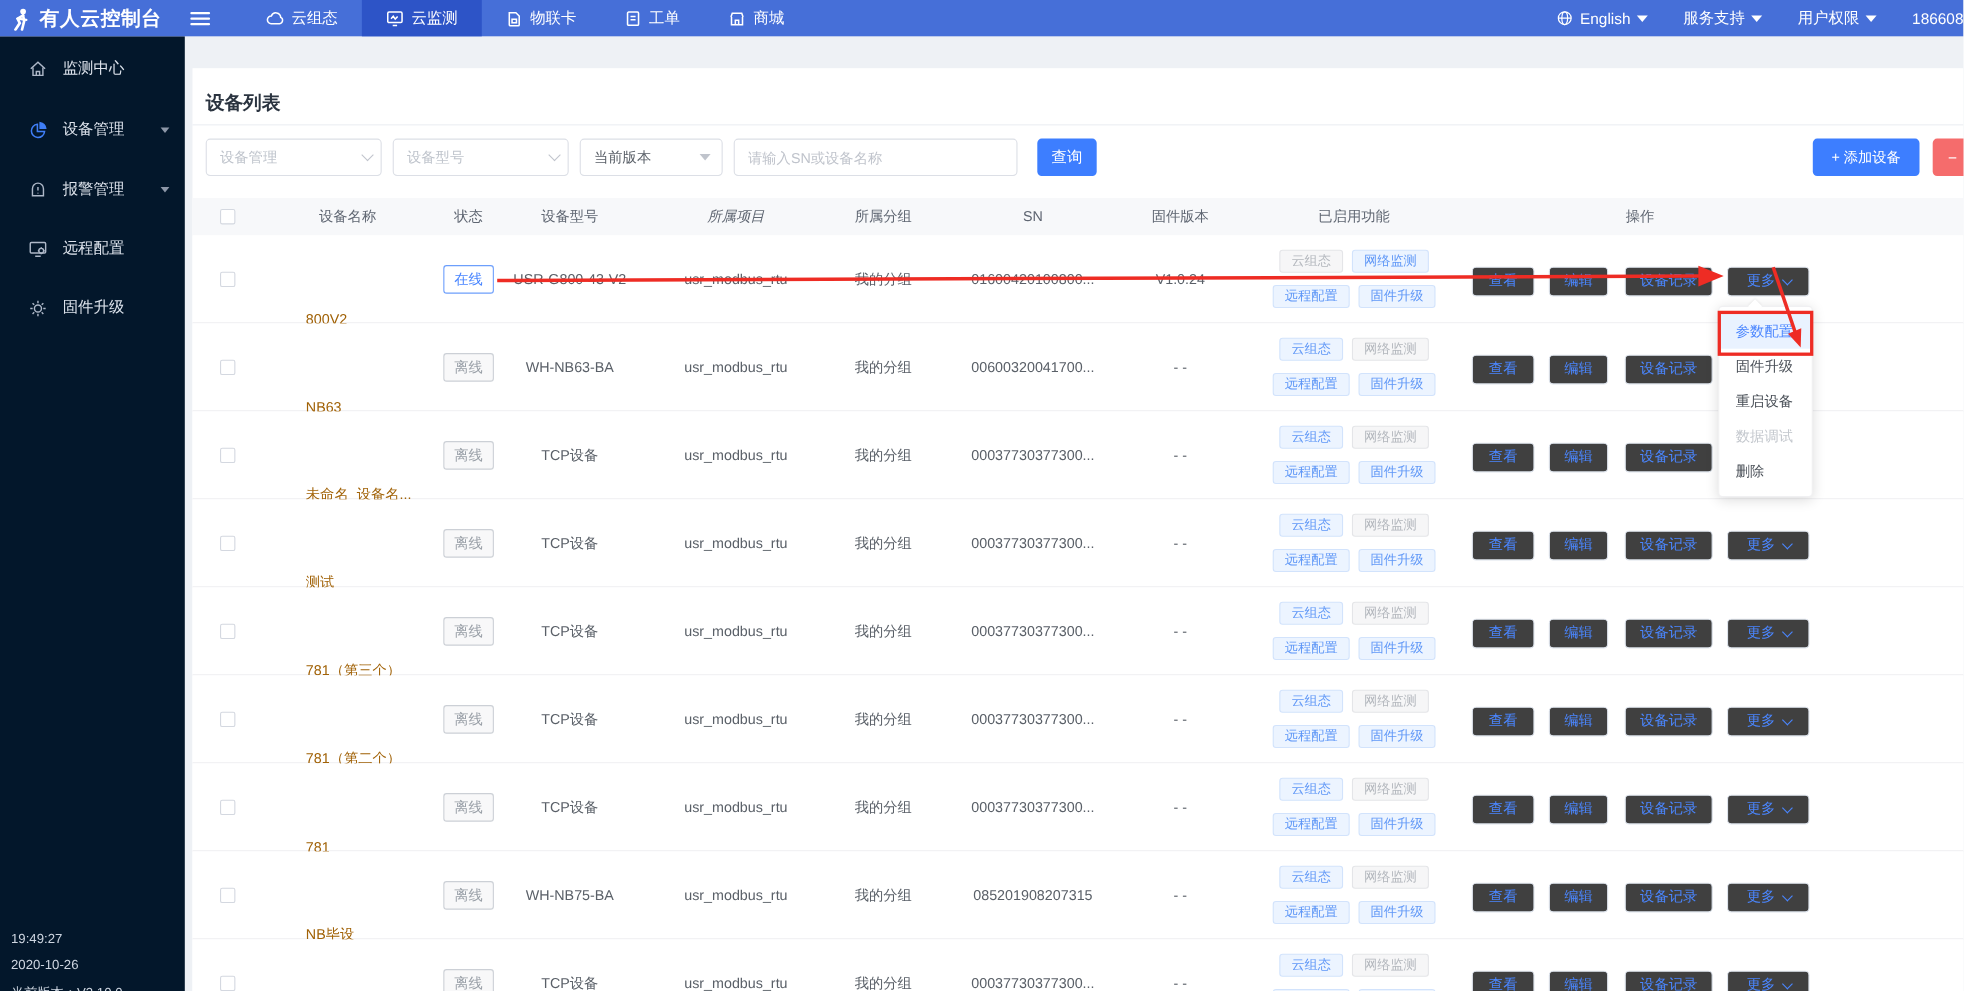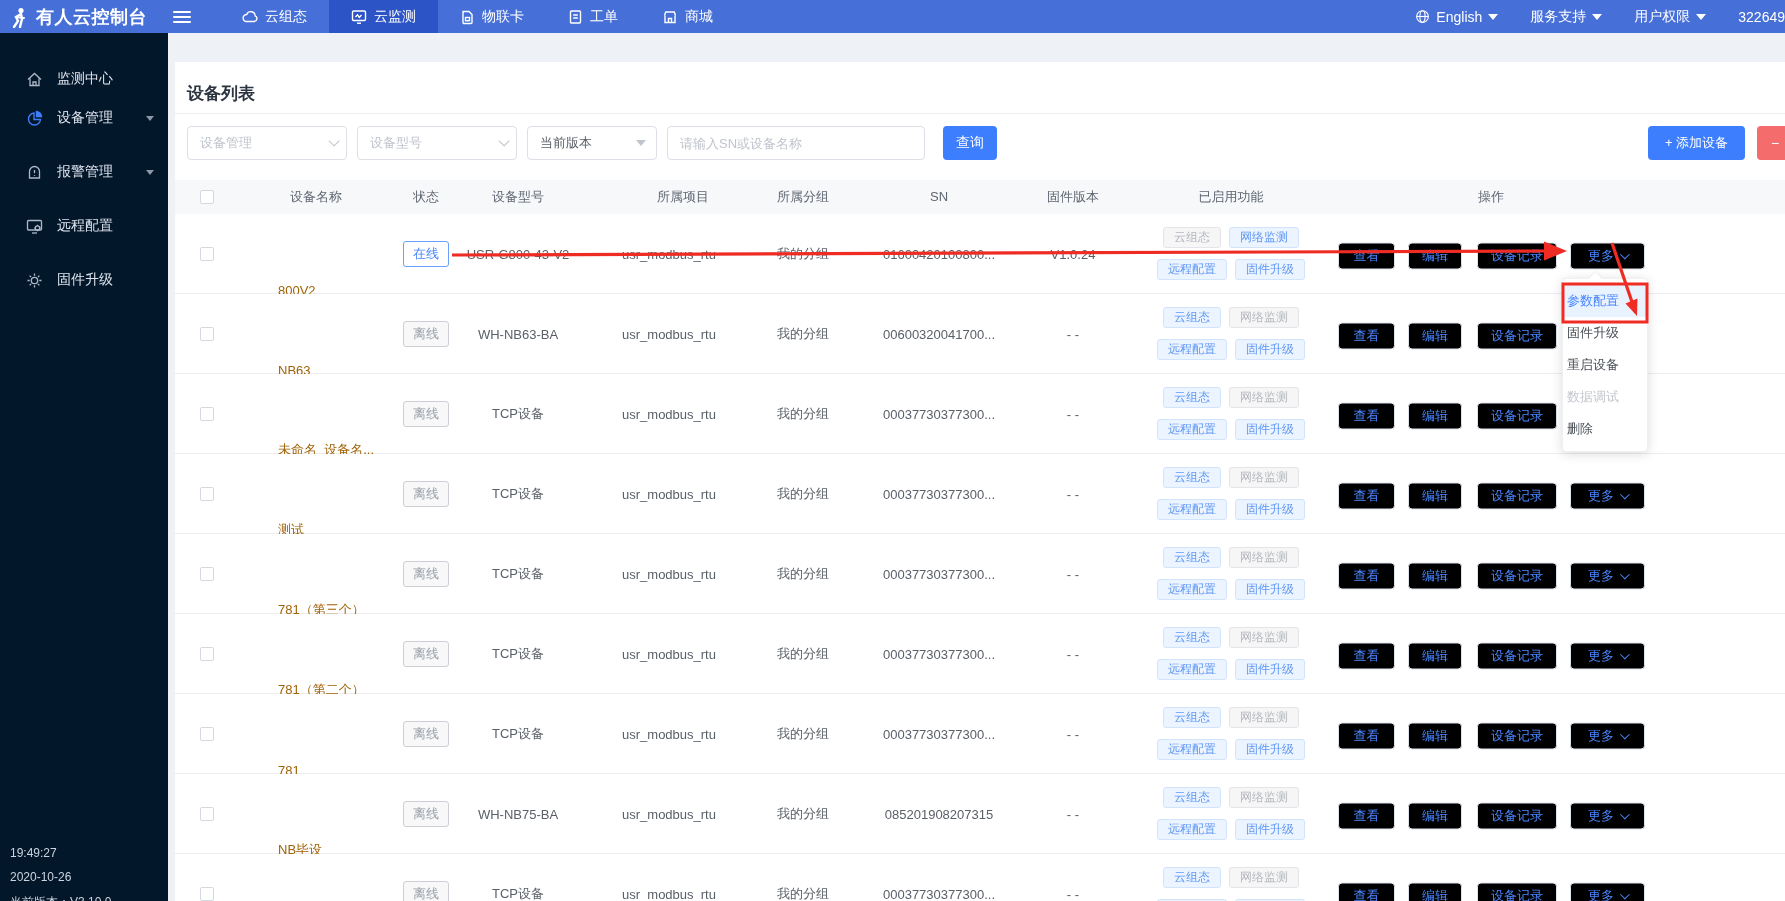--- a/index.html
+++ b/index.html
@@ -49,26 +49,26 @@
   .trow { position:absolute; left:0; width:100%; height:80px; border-bottom:1px solid #ededf0; background:#fff; }
   .cell { position:absolute; top:50%; transform:translate(-50%,-50%); white-space:nowrap; font-size:13px; color:#5a6068; }
   .cell-name { position:absolute; left:103px; top:50%; transform:translateY(-50%); white-space:nowrap; font-size:13px; color:#a16207; max-width:150px; overflow:hidden;margin-top:36px; }
   .status-badge { position:absolute; left:251px; top:50%; transform:translate(-50%,-50%); width:46px; height:26px; line-height:24px; text-align:center; border-radius:3px; font-size:13px; }
   .status-on { border:1px solid #6d9ffc; color:#4a86ff; background:#fff; }
   .status-off { border:1px solid #ccd0d6; color:#9aa0a8; background:#f8f8f9; }
   .featline { position:absolute; left:1056px; transform:translateX(-50%); display:flex; gap:8px; }
   .fbadge { height:21px; line-height:19px; padding:0 10px; border-radius:3px; font-size:12px; white-space:nowrap; }
   .fbadge.on { background:#ecf4ff; border:1px solid #d2e3fc; color:#5f97f7; }
   .fbadge.off { background:#f6f6f7; border:1px solid #e4e5e8; color:#b3b7bd; }
-  .op-btn { position:absolute; top:50%; transform:translateY(calc(-50% + 2px)); height:27px; background:#000000; border:1px solid #dde3ec; border-radius:4px; color:#4a86ff; font-size:13px; cursor:pointer; text-align:center; font-family:inherit; display:flex; align-items:center; justify-content:center; gap:6px; }
+  .op-btn { position:absolute; top:50%; transform:translateY(calc(-50% + 2px)); height:27px; background:#404040; border:1px solid #dde3ec; border-radius:4px; color:#4a86ff; font-size:13px; cursor:pointer; text-align:center; font-family:inherit; display:flex; align-items:center; justify-content:center; gap:6px; }
   .op-chev { width:7px; height:7px; border-right:1.5px solid #4a86ff; border-bottom:1.5px solid #4a86ff; transform:rotate(45deg) translateY(-2px); }
   
   .dropdown { position:absolute; left:1387px; top:216px; width:86px; background:#fff; border:1px solid #f0f0f2; border-radius:4px; box-shadow:0 2px 12px rgba(0,0,0,.14); z-index:30; padding:6px 0; }
   .dd-notch { position:absolute; left:28px; top:-5px; width:9px; height:9px; background:#fff; transform:rotate(45deg); box-shadow:-1px -1px 2px rgba(0,0,0,.05); }
-  .dd-item { height:32px; line-height:32px; padding-left:4px; font-size:13px; color:#4a5058; cursor:pointer; white-space:nowrap; }
+  .dd-item { height:32px; line-height:32px; padding-left:15px; font-size:13px; color:#4a5058; cursor:pointer; white-space:nowrap; }
   .dd-item.hl { background:#e9f2ff; color:#4a86ff; }
   .dd-item.dis { color:#c3c7cd; cursor:default; }
   
   .anno { position:absolute; left:0; top:0; width:1785px; height:901px; z-index:50; pointer-events:none; }
 </style>
 </head>
 <body>
 
 <div class="topbar">
   <svg class="brand-logo" viewBox="0 0 22 22">
@@ -135,27 +135,27 @@
     </div>
     <div class="tr-item">
       <span>服务支持</span>
       <span class="caret-down"></span>
     </div>
     <div class="tr-item">
       <span>用户权限</span>
       <span class="caret-down"></span>
     </div>
     <div class="tr-item" style="padding-right:0;">
-      <span>322649</span>
+      <span>186608</span>
     </div>
   </div>
 </div>
 
 <div class="sidebar">
-  <div class="side-item" style="top:26px;">
+  <div class="side-item" style="top:9px;">
     <svg width="17" height="17" viewBox="0 0 17 17" fill="none" stroke="#aeb8c8" stroke-width="1.3">
       <path d="M2 8.5L8.5 2.5 15 8.5"></path>
         <path d="M4 7.3V14.5h9V7.3"></path>
         <path d="M7 14.5v-3.5h3v3.5"></path>
     </svg>
     <span class="lbl">监测中心</span>
   </div>
   <div class="side-item" style="top:65px;">
     <svg width="17" height="17" viewBox="0 0 17 17" fill="none" stroke="#3f7ef7" stroke-width="1.4">
       <path d="M8 3a6 6 0 1 0 6.5 6.5H8z"></path>
@@ -215,21 +215,21 @@
   </div>
   <button class="btn-primary" style="left:768px; width:54px;">查询</button>
   <button class="btn-primary" style="left:1473px; width:97px; font-size:13px;">+ 添加设备</button>
   <button class="btn-danger" style="left:1582px; width:60px;">−</button>
 
   <div class="thead">
     <span class="cb" style="left:25px; top:10px;"></span>
   <span class="th" style="left: 141px;">设备名称</span>
       <span class="th" style="left: 251px;">状态</span>
       <span class="th" style="left: 343px;">设备型号</span>
-      <span class="th" style="left: 508px;">所属项目</span>
+      <span class="th" style="left: 494px; font-style: italic;">所属项目</span>
       <span class="th" style="left: 628px;">所属分组</span>
       <span class="th" style="left: 764px;">SN</span>
       <span class="th" style="left: 898px;">固件版本</span>
       <span class="th" style="left: 1056px;">已启用功能</span>
       <span class="th" style="left: 1316px;">操作</span>
     </div>
 
   <div>
       <div class="trow" style="top: 152px;">
         <span class="cb" style="left: 25px; top: 33px;"></span>

